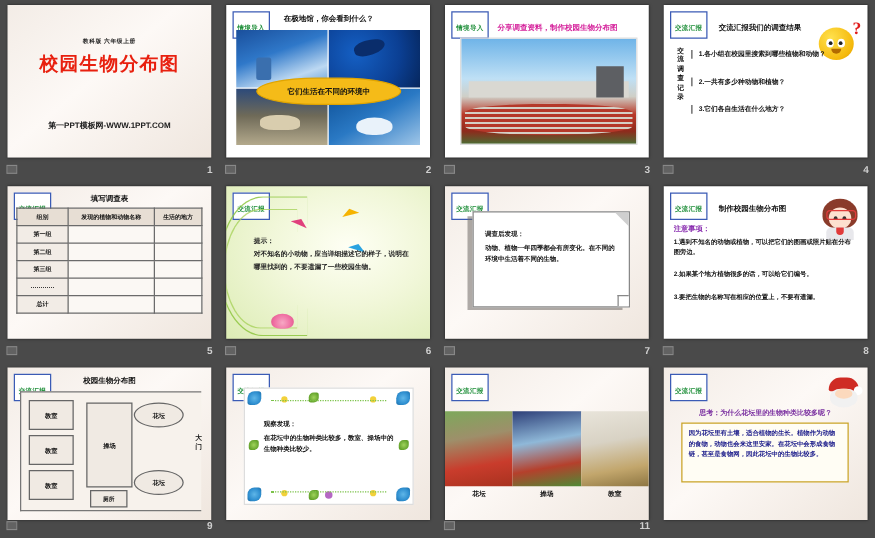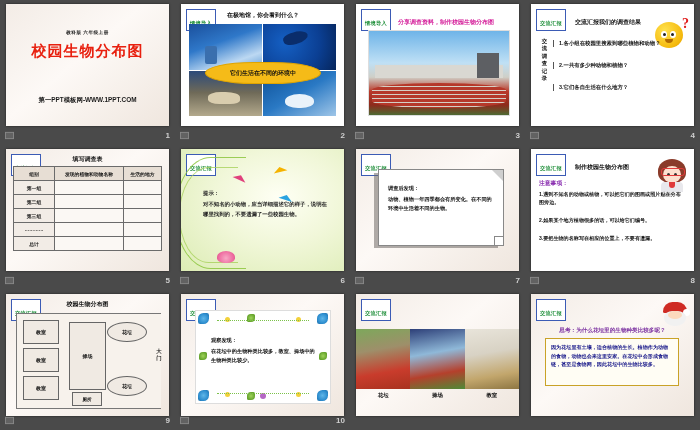--- a/index.html
+++ b/index.html
@@ -372,43 +372,43 @@
         <div class="fl-y" style="right:22%;bottom:6px"></div>
         <div class="fl-p" style="left:48%;bottom:4px"></div>
         <div class="vine" style="left:16%;top:9px;width:68%"></div>
         <div class="vine" style="left:16%;bottom:9px;width:68%"></div>
       </div>
       <div class="body">
         <span style="display:block;margin-bottom:2px;">观察发现：</span>
         <span>在花坛中的生物种类比较多，教室、操场中的生物种类比较少。</span>
       </div>
     </div>
-    <div class="bar">
-      <svg class="ico" viewBox="0 0 10 10">
-          <rect x="0" y="1" width="10" height="8" fill="#bbb"></rect>
-          <rect x="1" y="2" width="8" height="6" fill="#777"></rect>
-        </svg>
-      <span class="pg">10</span>
-    </div>
   </div>
 
   <div class="cell">
     <div class="slide s1">
       <div class="badge"><span>交流汇报</span></div>
       <div class="tri">
         <div class="t1"></div>
         <div class="t2"></div>
         <div class="t3"></div>
       </div>
       <div class="tlab">
         <span>花坛</span>
         <span>操场</span>
         <span>教室</span>
       </div>
     </div>
+    <div class="bar">
+      <svg class="ico" viewBox="0 0 10 10">
+          <rect x="0" y="1" width="10" height="8" fill="#bbb"></rect>
+          <rect x="1" y="2" width="8" height="6" fill="#777"></rect>
+        </svg>
+      <span class="pg">11</span>
+    </div>
   </div>
 
   <div class="cell">
     <div class="slide s1">
       <div class="badge"><span>交流汇报</span></div>
       <div class="santa">
         <div class="hat"></div>
         <div class="beard"></div>
         <div class="sface"></div>
       </div>

